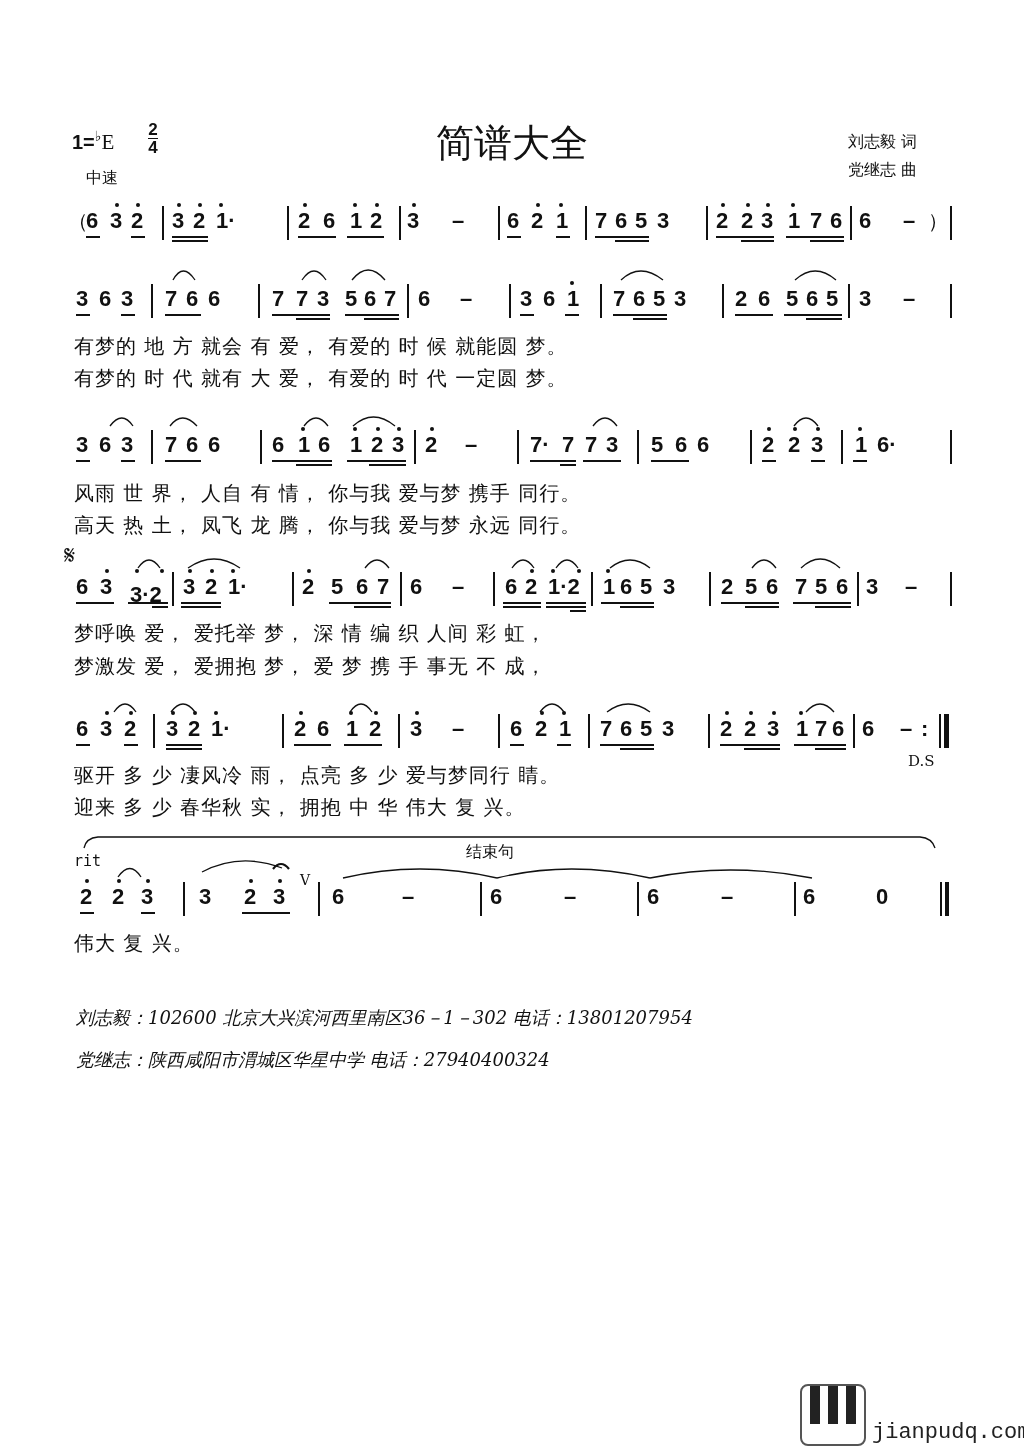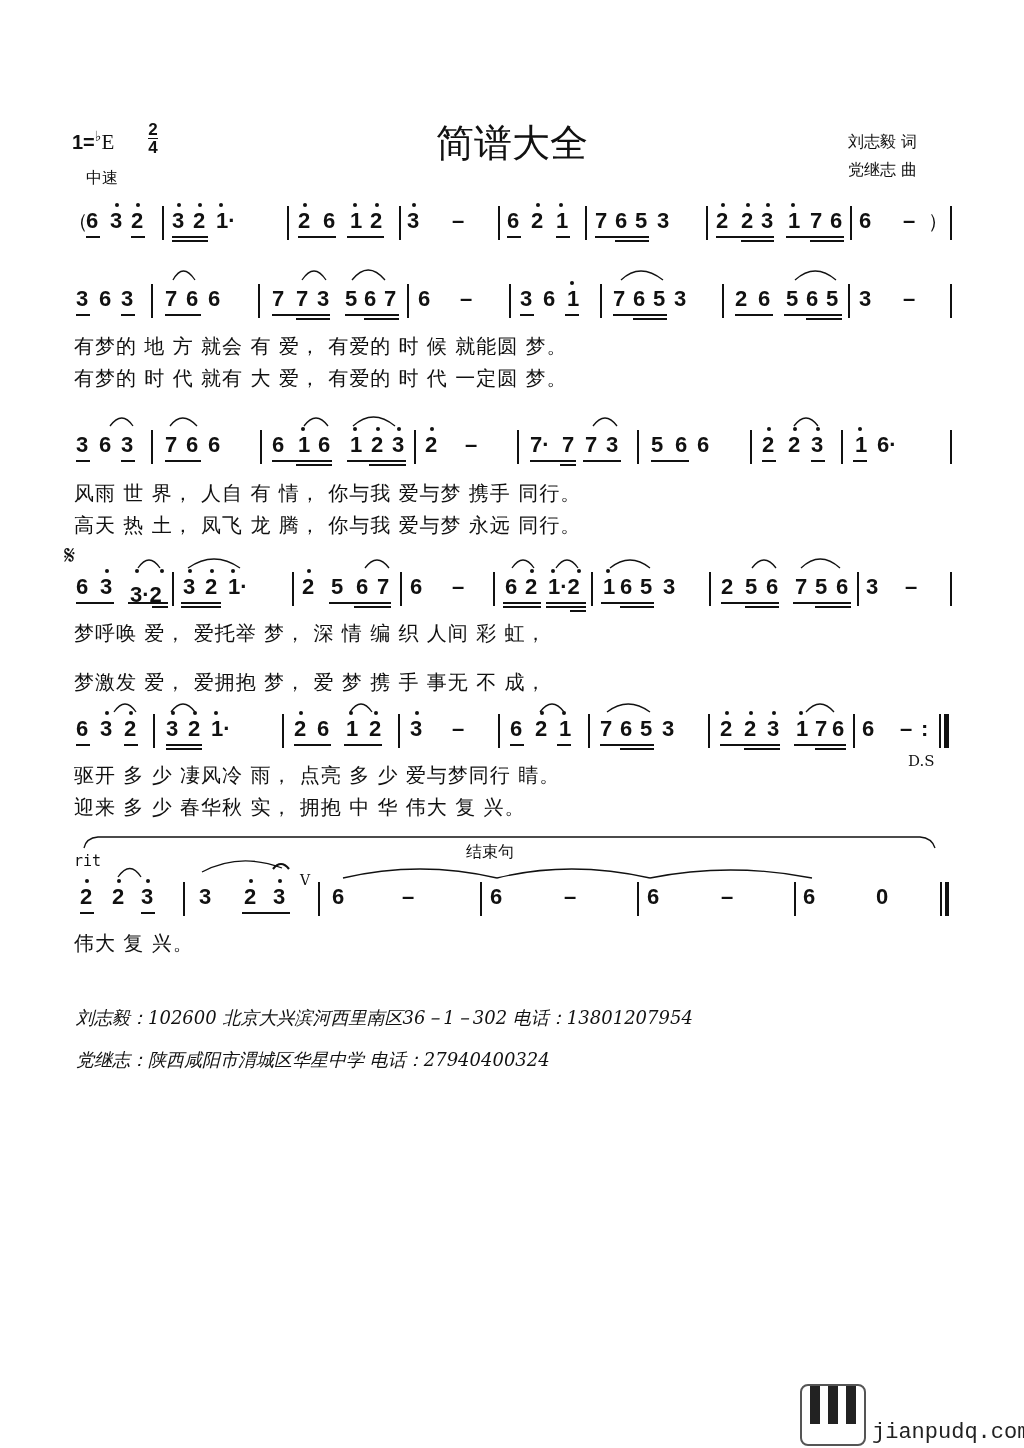--- a/index.html
+++ b/index.html
@@ -443,21 +443,21 @@
   <div class="dot" style="left:146px;top:-5px;"></div>
   <div class="dot" style="left:249px;top:-5px;"></div>
   <div class="dot" style="left:278px;top:-5px;"></div>
 </div>
 
 <div class="abs lyr" style="top:333px;">有梦的 地 方 就会 有 爱， 有爱的 时 候 就能圆 梦。</div>
 <div class="abs lyr" style="top:365px;">有梦的 时 代 就有 大 爱， 有爱的 时 代 一定圆 梦。</div>
 <div class="abs lyr" style="top:480px;">风雨 世 界， 人自 有 情， 你与我 爱与梦 携手 同行。</div>
 <div class="abs lyr" style="top:512px;">高天 热 土， 凤飞 龙 腾， 你与我 爱与梦 永远 同行。</div>
 <div class="abs lyr" style="top:620px;">梦呼唤 爱， 爱托举 梦， 深 情 编 织 人间 彩 虹，</div>
-<div class="abs lyr" style="top:669px;">梦激发 爱， 爱拥抱 梦， 爱 梦 携 手 事无 不 成，</div>
+<div class="abs lyr" style="top:653px;">梦激发 爱， 爱拥抱 梦， 爱 梦 携 手 事无 不 成，</div>
 <div class="abs lyr" style="top:762px;">驱开 多 少 凄风冷 雨， 点亮 多 少 爱与梦同行 睛。</div>
 <div class="abs lyr" style="top:794px;">迎来 多 少 春华秋 实， 拥抱 中 华 伟大 复 兴。</div>
 <div class="abs lyr" style="top:930px;">伟大 复 兴。</div>
 
 <div class="abs footer" style="top:1006px;">刘志毅：102600  北京大兴滨河西里南区36－1－302   电话：13801207954</div>
 <div class="abs footer" style="top:1048px;">党继志：陕西咸阳市渭城区华星中学   电话：27940400324</div>
 
 <div class="abs logo">
   <div class="logo-keys">
     <div class="bk" style="left:8px;"></div>

